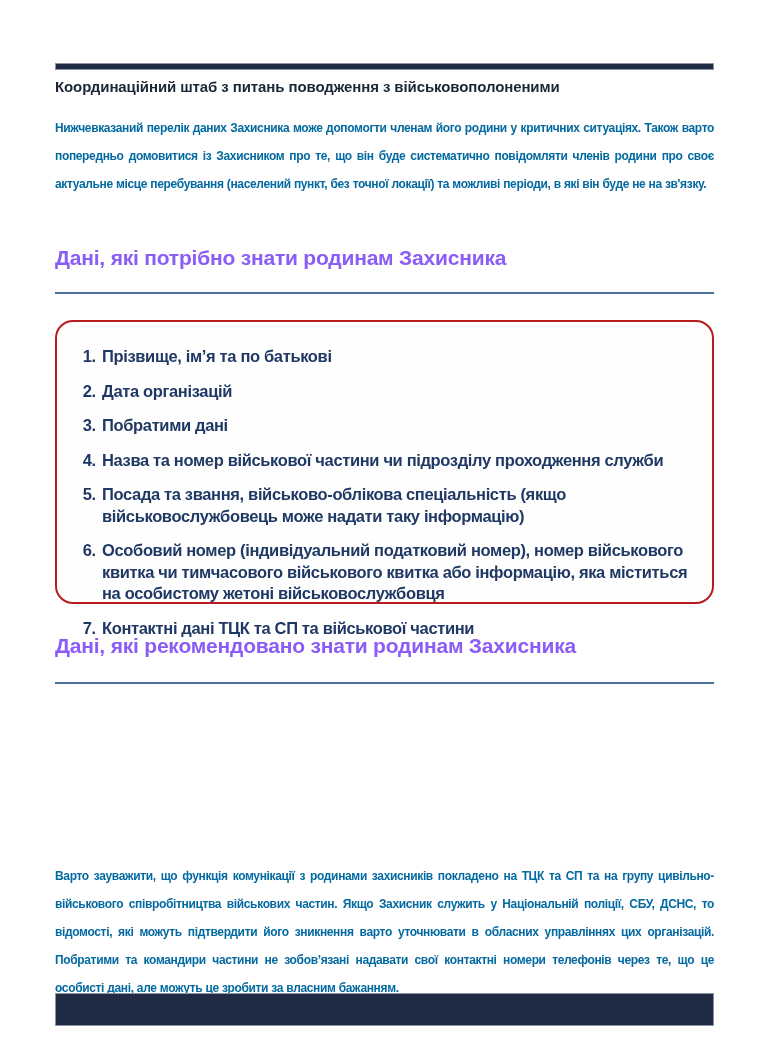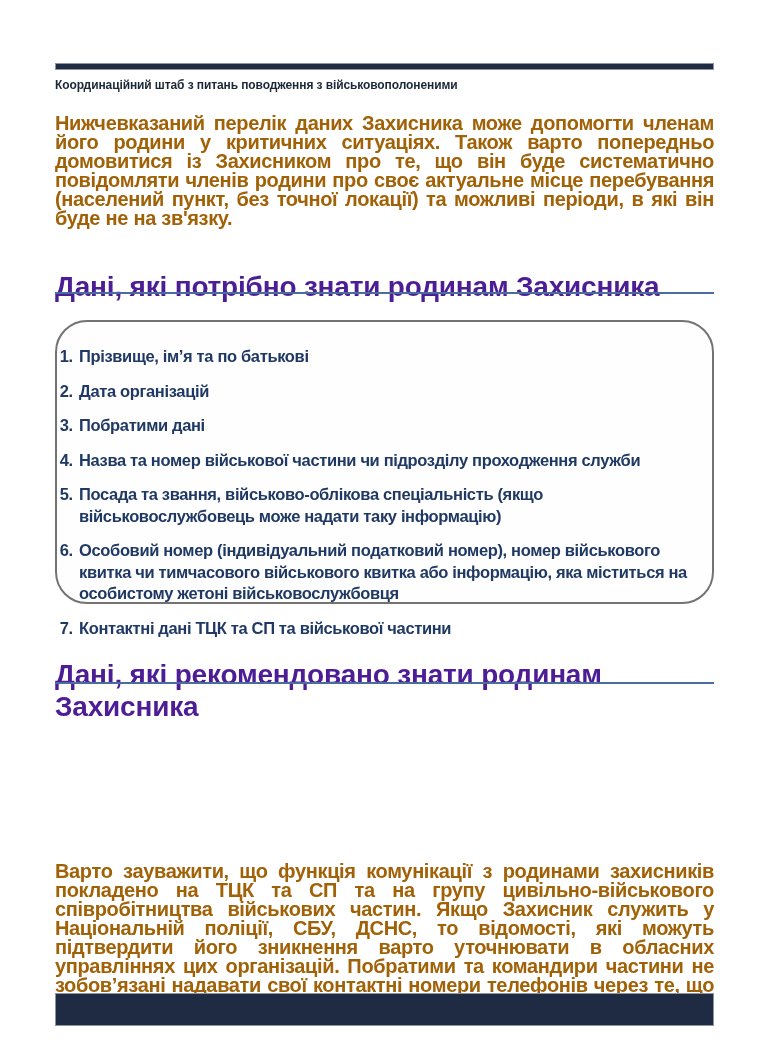--- a/index.html
+++ b/index.html
@@ -14,60 +14,59 @@
 
   .block { position: absolute; left: 55px; width: 659px; }
 
   .top-rule {
     top: 63px; height: 7px;
     background: #1f2b42;
     border: 1px solid #8a94a6;
   }
   .doc-header {
     top: 78px;
-    font-size: 12px;
+    font-size: 15px;
     font-weight: 700;
     color: #1b2737;
     letter-spacing: -0.1px;
   }
 
   .body-par {
-    font-size: 20px;
+    font-size: 12px;
     font-weight: 700;
-    color: #a16207;
-    line-height: 19px;
+    color: #0369a1;
+    line-height: 28px;
     text-align: justify;
     letter-spacing: -0.35px;
     word-spacing: 0.2px;
   }
   .par-intro { top: 114px; }
   .par-closing { top: 862px; }
 
   .section-title {
-    font-size: 28px;
+    font-size: 21px;
     font-weight: 700;
-    color: #4c1d95;
+    color: #8b5cf6;
     letter-spacing: -0.2px;
-    margin-top: 25px;
   }
   .title-1 { top: 246px; }
   .title-2 { top: 634px; }
 
   .accent-rule {
     height: 2px;
     background: #4a6d9e;
   }
   .rule-1 { top: 292px; }
   .rule-2 { top: 682px; }
 
   .info-box {
-    border: 2px solid #737373;
-    border-radius: 32px;
+    border: 2px solid #b91c1c;
+    border-radius: 18px;
     background: #fefefe;
-    padding: 24px 22px 20px 1px;
+    padding: 24px 22px 20px 24px;
   }
   .box-1 { top: 320px; height: 284px; }
   .box-2 { top: 710px; height: 106px; }
 
   .info-box ol {
     list-style: decimal outside;
     margin-left: 19px;
   }
   .info-box li {
     font-size: 16.5px;

